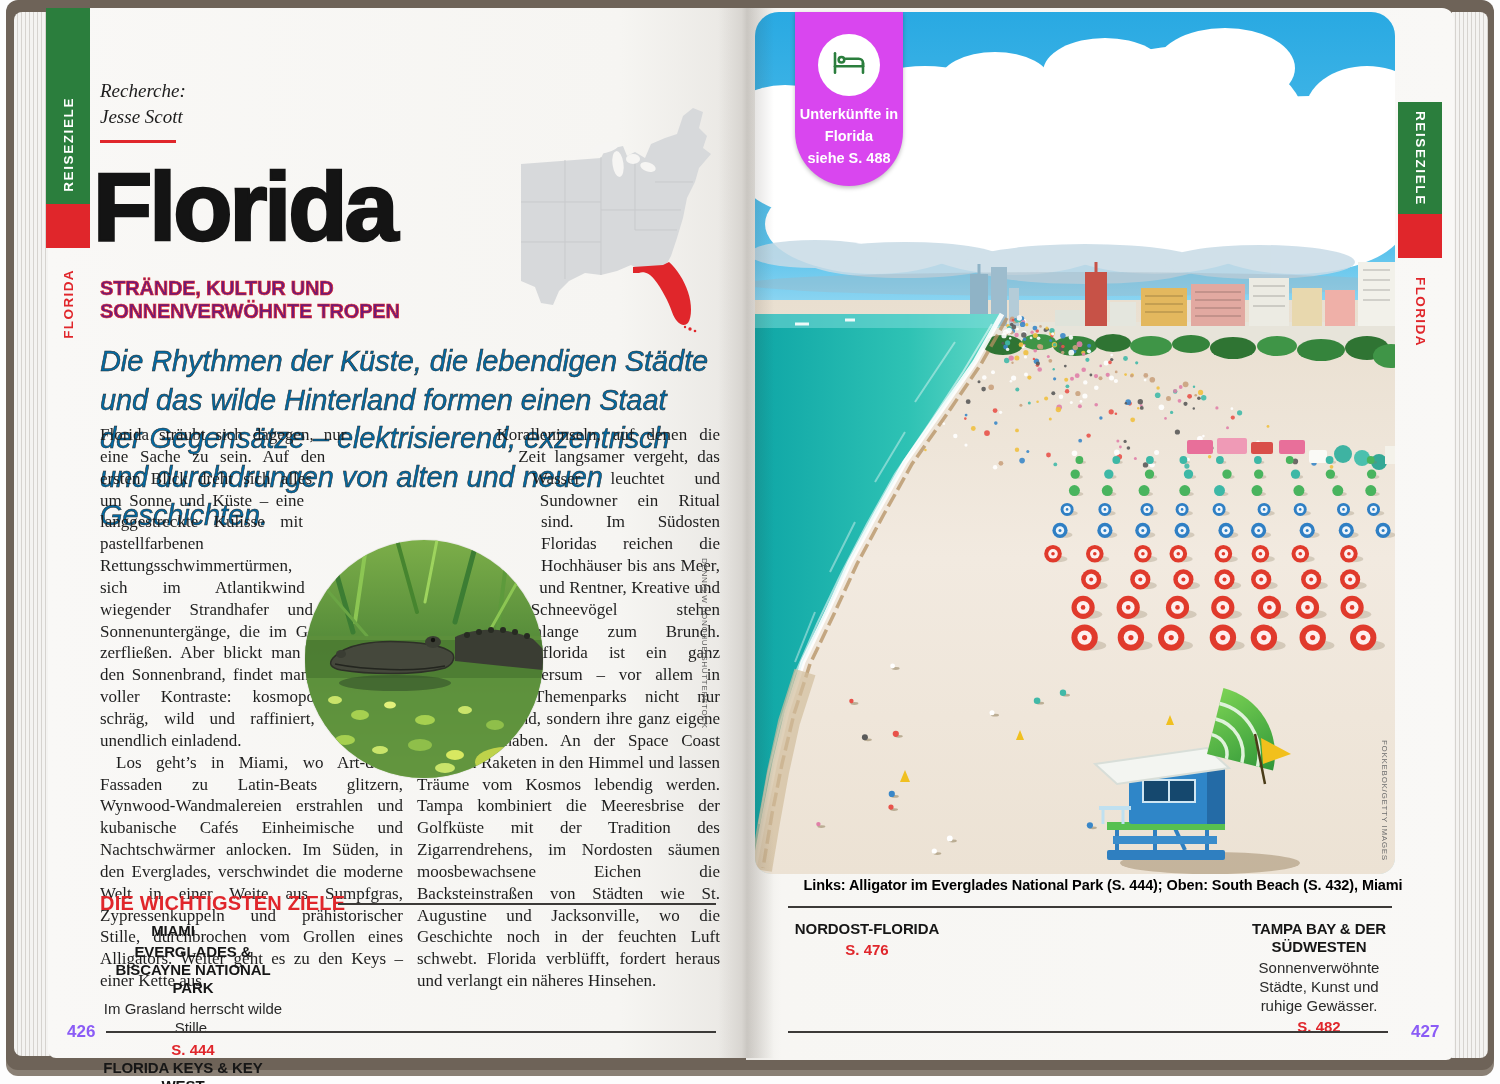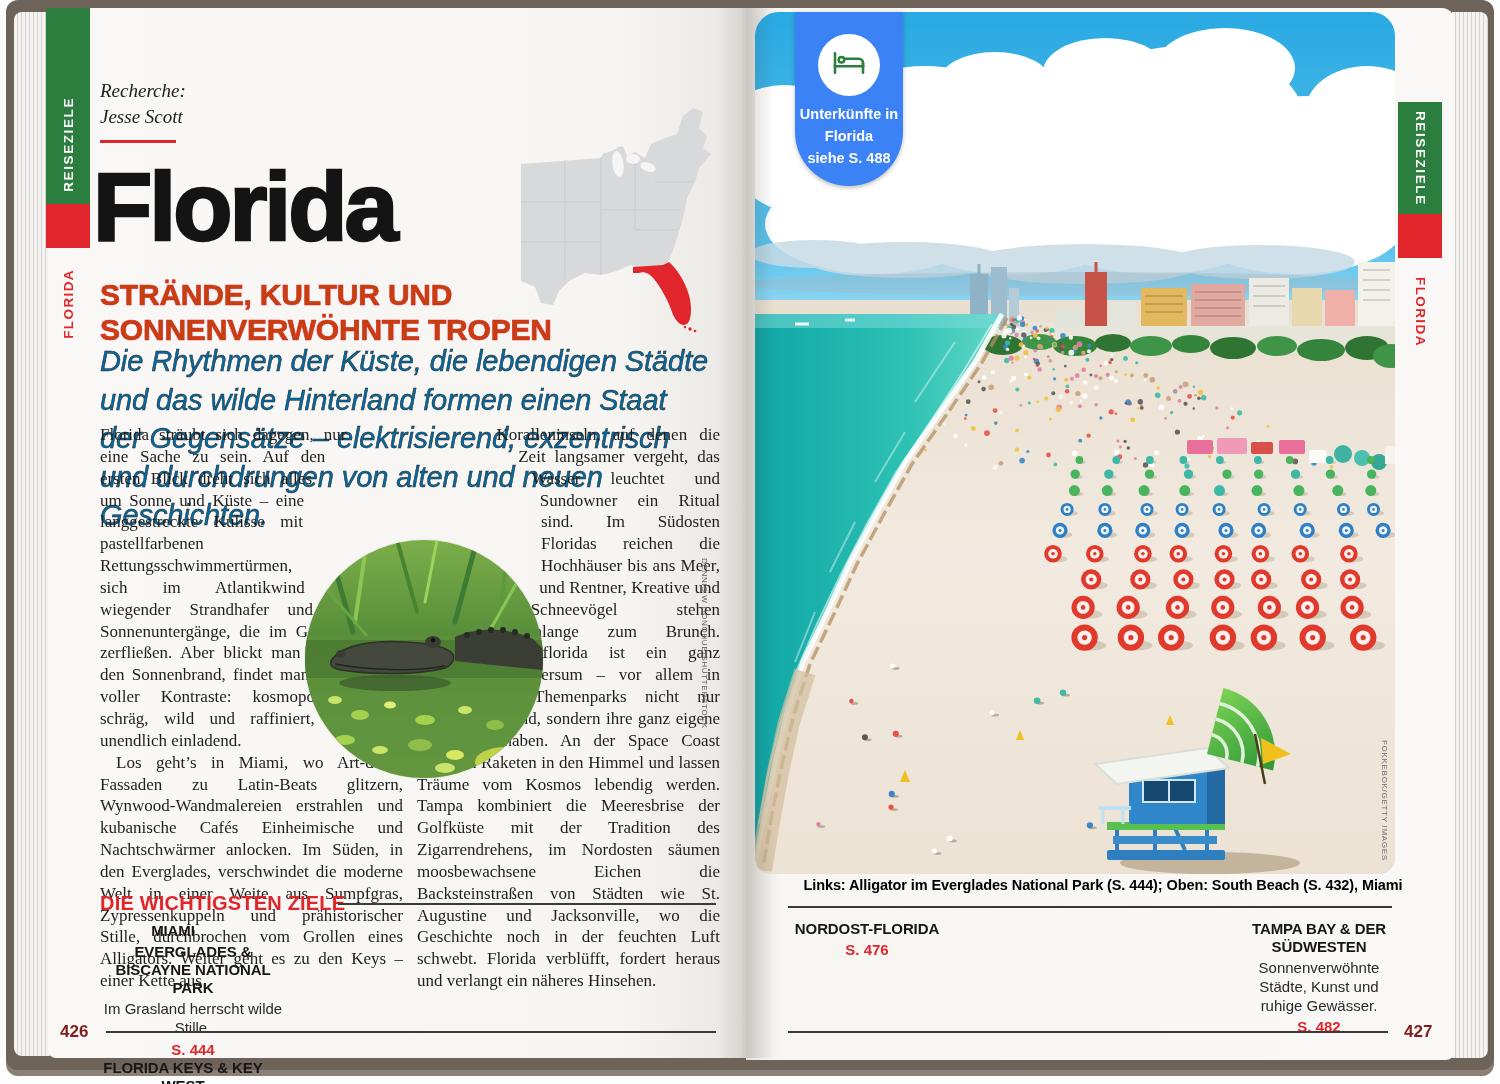--- a/index.html
+++ b/index.html
@@ -30,21 +30,21 @@
   .vtext-up{writing-mode:vertical-rl;transform:rotate(180deg);}
   .vtext-down{writing-mode:vertical-rl;}
   .tab-label{color:#fff;font-weight:bold;font-size:13.5px;letter-spacing:1.6px;}
   .chapter-label{color:#e0262b;font-weight:bold;font-size:13.5px;letter-spacing:1.4px;}
   
   .byline{left:100px;top:78px;font-family:"Liberation Serif",serif;font-style:italic;
           font-size:19px;line-height:1.35;color:#1d1d1d;}
   .byline-rule{left:100px;top:140px;width:76px;height:3px;background:#e0262b;}
   .big-title{left:93px;top:158px;font-size:97px;font-weight:bold;letter-spacing:-3px;
              color:#141414;line-height:1;-webkit-text-stroke:2.6px #141414;}
-  .subtitle{left:100px;top:277px;font-size:30px;font-weight:bold;color:#c2410c;
+  .subtitle{left:100px;top:277px;font-size:20px;font-weight:bold;color:#701a75;
             line-height:1.17;letter-spacing:-0.2px;-webkit-text-stroke:0.7px #e0262b;}
   .intro{left:100px;top:342px;width:612px;font-size:29px;line-height:1.33;color:#0369a1;
          -webkit-text-stroke:0.5px #272727;letter-spacing:-0.1px;font-style:italic;}
   .bodycols{left:100px;top:424px;width:620px;height:458px;display:flex;gap:14px;}
   .bcol{width:303px;font-family:"Liberation Serif",serif;font-size:17px;line-height:1.285;
         color:#1e1e1e;text-align:justify;}
   .bcol p{margin:0;}
   .bcol p + p{text-indent:16px;}
   .spacer-r{float:right;width:100px;height:238px;margin-top:116px;
             shape-outside:circle(125px at 122px 119px);}
@@ -57,26 +57,26 @@
   .hl-heading{left:100px;top:892px;font-size:20px;font-weight:bold;color:#e0262b;letter-spacing:.2px;}
   .rule{background:#3c3a38;height:1.6px;}
   .dest-row{display:flex;justify-content:space-between;}
   .dest{text-align:center;}
   .d-title{font-size:15px;font-weight:bold;color:#161616;line-height:1.2;margin:0 0 3px 0;letter-spacing:-0.1px;}
   .d-desc{font-size:15px;color:#2a2a2a;line-height:1.25;margin:0;}
   .d-page{display:block;color:#e0262b;font-weight:bold;margin-top:3px;}
   .dest.small .d-title{font-size:13.5px;}
   .dest.small .d-desc{font-size:13.5px;}
   .dest.inlinepage .d-page{display:inline;margin-top:0;}
-  .pagenum{font-size:17px;font-weight:bold;color:#7f1d1d;}
+  .pagenum{font-size:17px;font-weight:bold;color:#8b5cf6;margin-left:7px;}
   
   .photo{left:755px;top:12px;width:640px;height:862px;border-radius:24px 24px 16px 16px;
          overflow:hidden;background:#bfe4ef;}
   .photo svg{display:block;width:100%;height:100%;}
-  .badge{left:795px;top:12px;width:108px;height:174px;background:#3b82f6;
+  .badge{left:795px;top:12px;width:108px;height:174px;background:#d946ef;
          border-radius:0 0 54px 54px;z-index:6;text-align:center;
          box-shadow:0 2px 4px rgba(0,0,0,.25);}
   .badge-circle{position:absolute;left:23px;top:22px;width:62px;height:62px;border-radius:50%;
                 background:#ffffff;display:flex;align-items:center;justify-content:center;}
   .badge-text{position:absolute;left:0;top:92px;width:108px;color:#fff;font-weight:bold;
               font-size:14.5px;line-height:1.5;}
   .caption{left:788px;top:877px;width:630px;text-align:center;font-size:14.5px;
            font-weight:bold;color:#000000;letter-spacing:-0.1px;}
 </style>
 </head>

